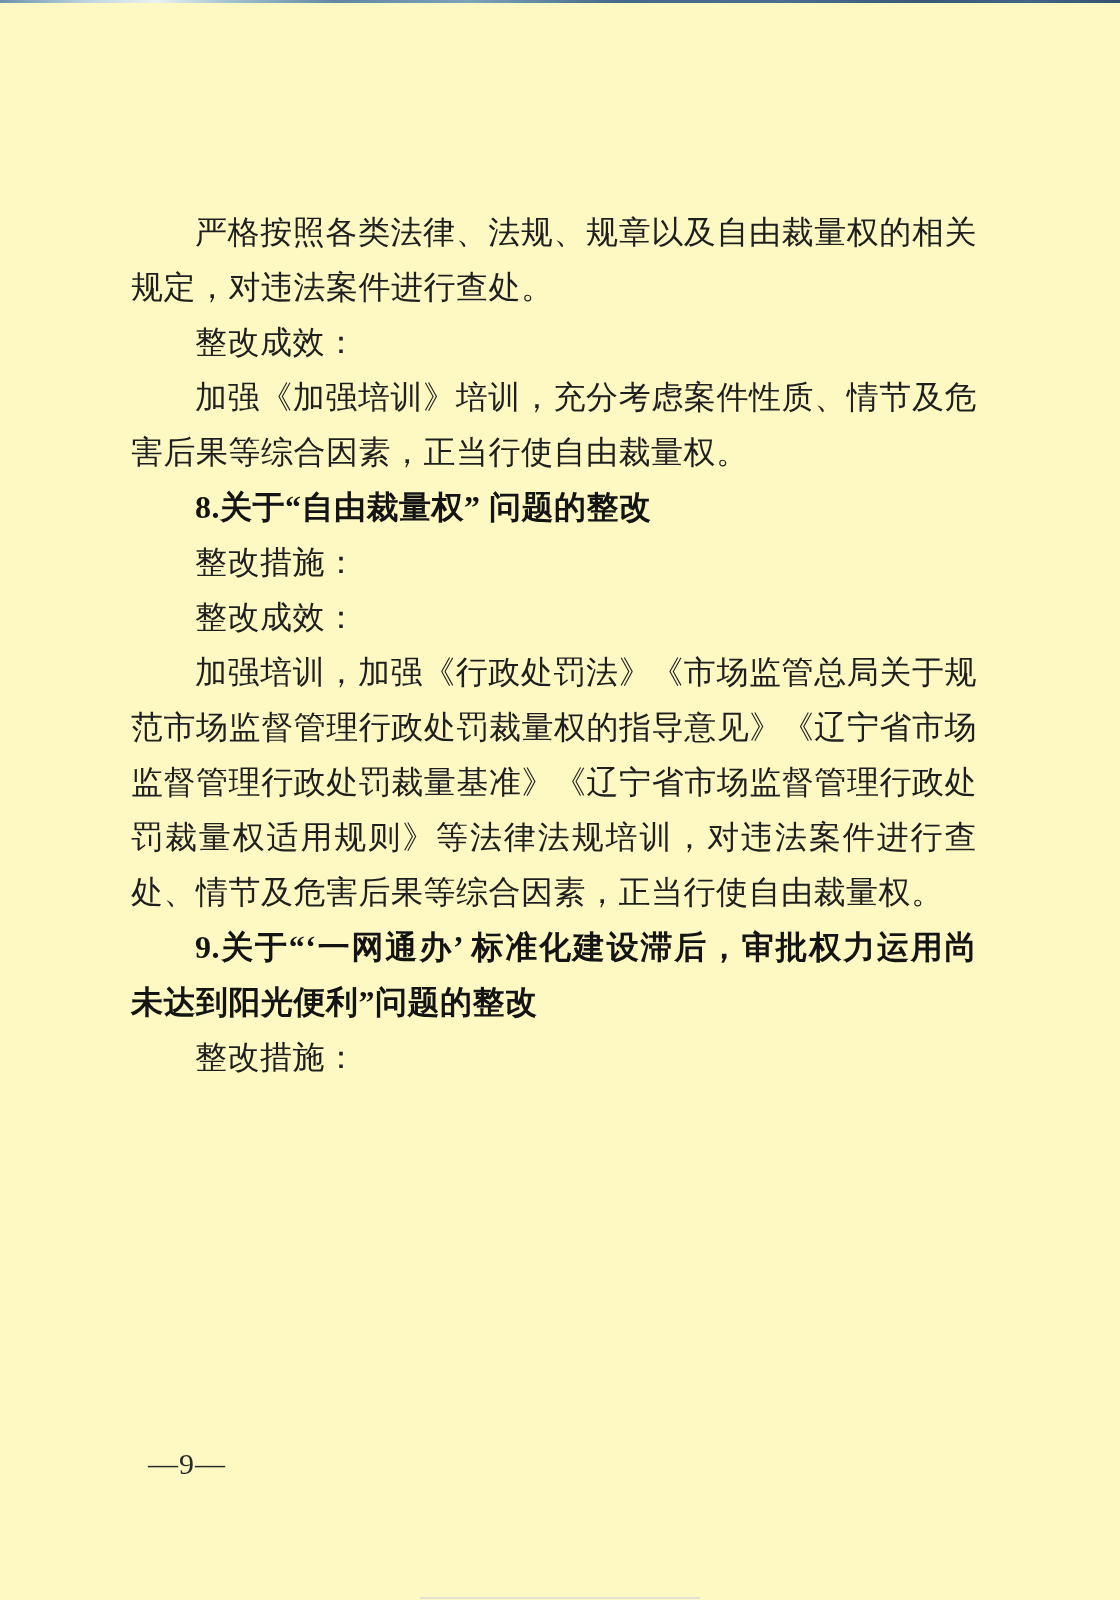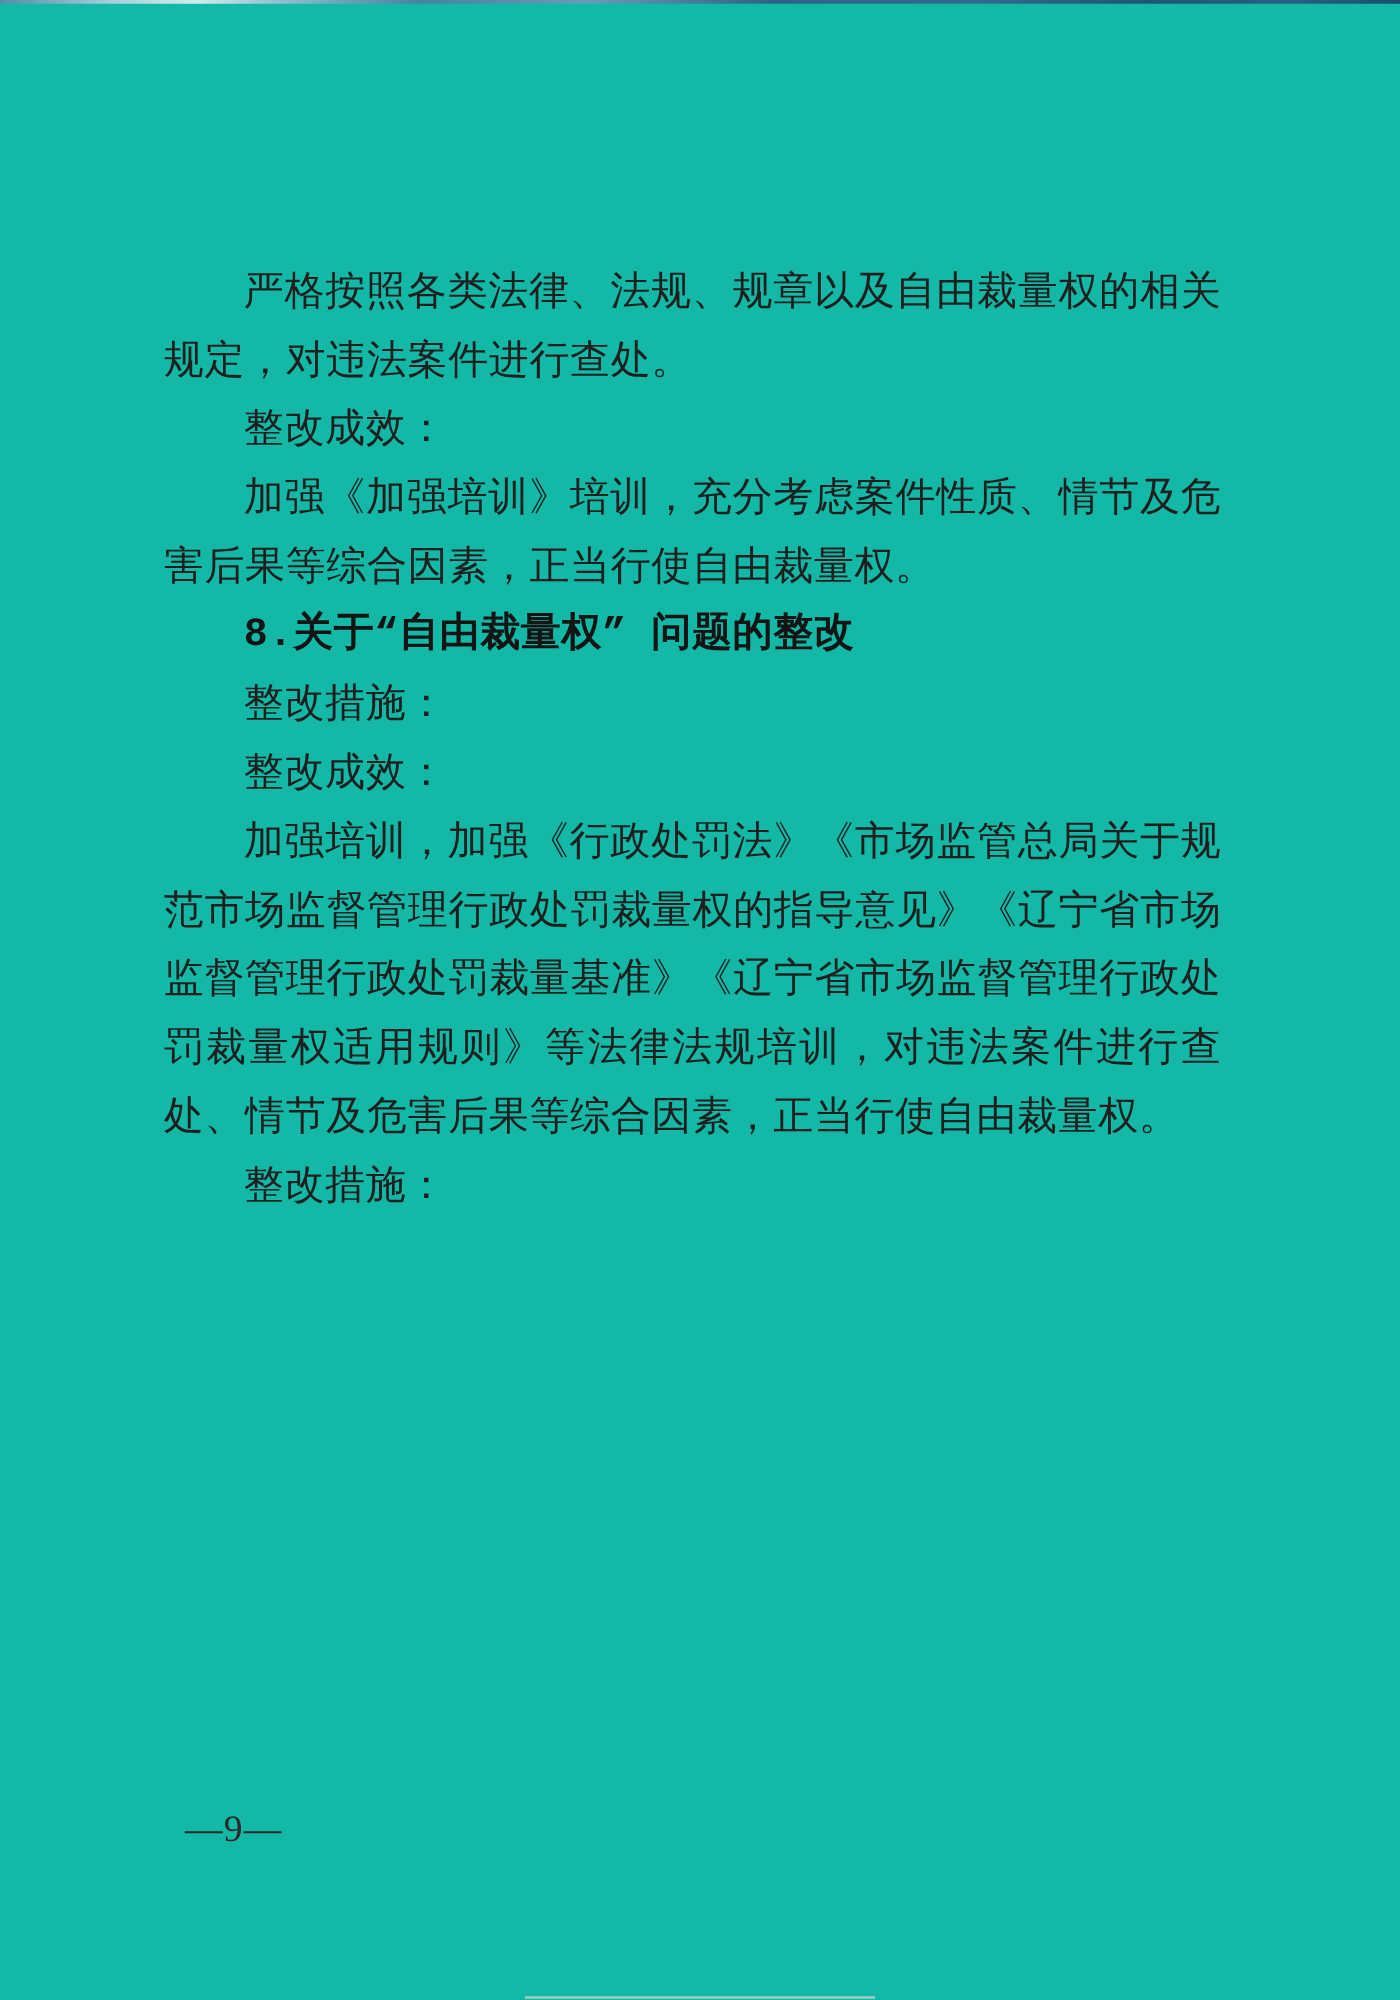--- a/index.html
+++ b/index.html
@@ -9,21 +9,21 @@
     height: 1600px;
     background: #ffffff;
     overflow: hidden;
     font-family: "Liberation Serif", "DejaVu Serif", serif;
   }
 
   .page {
     position: relative;
     width: 1120px;
     height: 1600px;
-    background: #14b8a6;
+    background: #fef9c3;
   }
 
   
   .top-scan-line {
     position: absolute;
     top: 0; left: 0;
     width: 100%;
     height: 3px;
     background: linear-gradient(90deg,
       #5b87a8 0%, #b8d2e2 8%, #e8f1f6 14%, #9dbfd4 20%,
@@ -54,21 +54,20 @@
     letter-spacing: 0.5px;
   }
 
   .content p {
     text-indent: 2em;
   }
 
   .heading-para {
     font-weight: bold;
     color: #141414;
-    font-family: Liberation Mono, monospace;
   }
 
   .page-number {
     position: absolute;
     left: 148px;
     top: 1447px;
     font-size: 30px;
     color: #2a2a2a;
     letter-spacing: 1px;
   }
@@ -81,20 +80,21 @@
   <div class="top-scan-line"></div>
 
   <div class="content">
     <p class="body-para">严格按照各类法律、法规、规章以及自由裁量权的相关规定，对违法案件进行查处。</p>
     <p class="label-para">整改成效：</p>
     <p class="body-para">加强《加强培训》培训，充分考虑案件性质、情节及危害后果等综合因素，正当行使自由裁量权。</p>
     <p class="heading-para">8.关于“自由裁量权” 问题的整改</p>
     <p class="label-para">整改措施：</p>
     <p class="label-para">整改成效：</p>
     <p class="body-para">加强培训，加强《行政处罚法》《市场监管总局关于规范市场监督管理行政处罚裁量权的指导意见》《辽宁省市场监督管理行政处罚裁量基准》《辽宁省市场监督管理行政处罚裁量权适用规则》等法律法规培训，对违法案件进行查处、情节及危害后果等综合因素，正当行使自由裁量权。</p>
+    <p class="heading-para">9.关于“‘一网通办’ 标准化建设滞后，审批权力运用尚未达到阳光便利”问题的整改</p>
     <p class="label-para">整改措施：</p>
   </div>
 
   <div class="page-number">—9—</div>
 
   <div class="bottom-scan-mark"></div>
 
 </div>
 
 </body></html>

